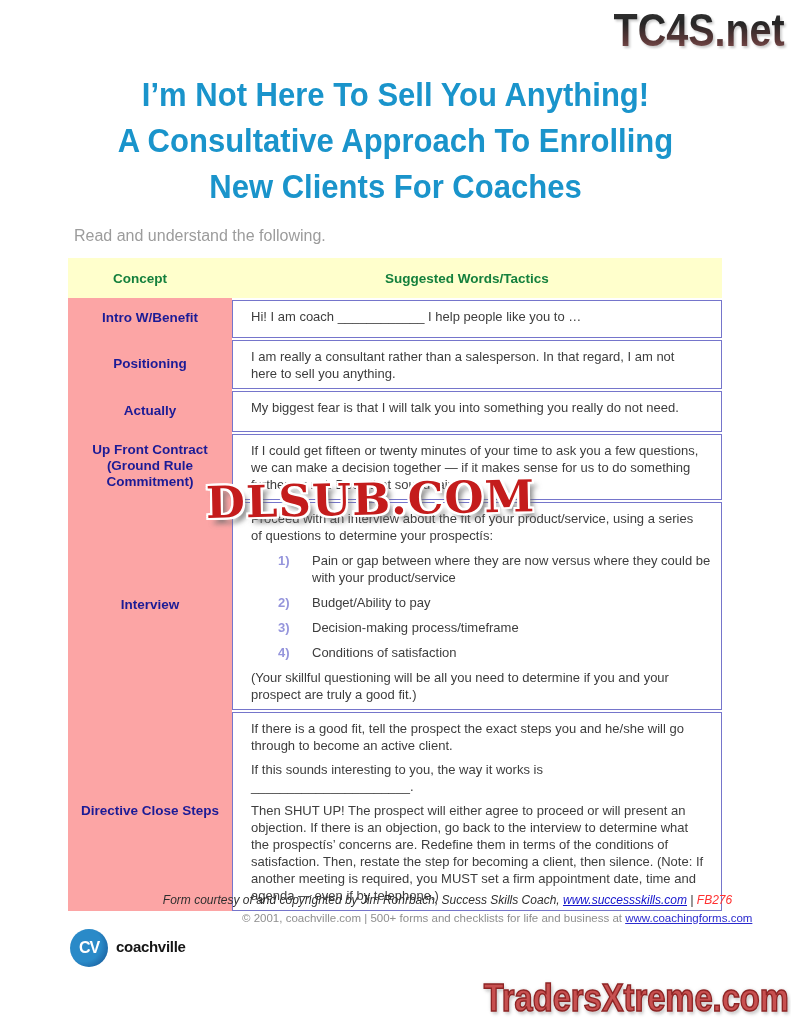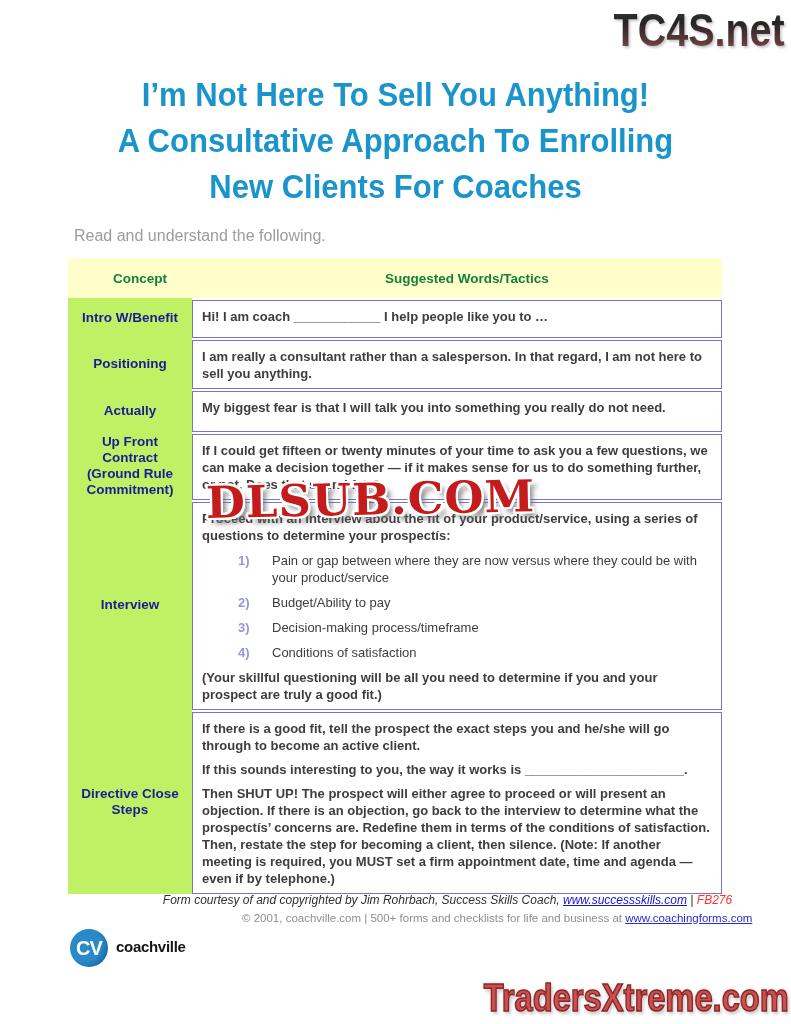--- a/index.html
+++ b/index.html
@@ -30,30 +30,30 @@
     position:absolute;top:258px;left:68px;width:654px;
     font-size:13px;color:#3D3D3D;
   }
   .thead{display:flex;background:#FFFFCC;height:40px;}
   .th{display:flex;align-items:center;justify-content:center;
       color:#15803d;font-weight:bold;font-size:13.5px;}
   .th-concept{width:144px;}
   .th-tactics{flex:1;}
   .row{display:flex;}
   .label{
-    width:124px;flex:none;background:#bef264;
+    width:164px;flex:none;background:#fca5a5;
     display:flex;align-items:center;justify-content:center;text-align:center;
     color:#1B1B96;font-weight:bold;font-size:13.5px;line-height:16px;
     padding:0 12px;box-sizing:border-box;
   }
   .cell{
     flex:1;background:#ffffff;border:1px solid #7575CB;margin-top:2px;
     padding:7px 8px 6px 9px;box-sizing:border-box;line-height:17px;
   }
-  .cell p{margin:0 0 7px;font-weight:bold;}
+  .cell p{margin:0 9px 7px;}
   .cell p:last-child{margin-bottom:0;}
   .num-list{margin:8px 0 4px;}
   .num-item{display:flex;margin:0 0 8px;padding-left:36px;}
   .num{color:#9595DC;font-weight:bold;width:34px;flex:none;}
   .row.r0 .cell{min-height:38px;}
   .row.r1 .cell{min-height:45px;}
   .row.r2 .cell{min-height:41px;}
   .row.r3 .cell{min-height:59px;}
   .row.r4 .cell{min-height:194px;}
   .row.r5 .cell{min-height:147px;}
@@ -71,21 +71,21 @@
   
   .credit{
     position:absolute;top:893px;left:120px;width:655px;text-align:center;
     font-style:italic;font-size:12px;color:#2E2E2E;
   }
   .credit a{color:#1414CC;text-decoration:underline;}
   .credit .code{color:#FF3030;font-style:italic;}
   .cv-badge{
     position:absolute;top:929px;left:70px;width:38px;height:38px;border-radius:50%;
     background:radial-gradient(circle at 35% 40%, #2A8AC8 52%, #1F6DAC 74%, #123E66 100%);
-    color:#ffffff;font-weight:bold;font-size:20px;letter-spacing:-1px;
+    color:#ffffff;font-weight:bold;font-size:16px;letter-spacing:-1px;
     display:flex;align-items:center;justify-content:center;
   }
   .brand-name{
     position:absolute;top:938px;left:116px;
     font-size:15px;font-weight:bold;color:#151515;letter-spacing:-0.3px;
   }
   .copyright{
     position:absolute;top:912px;left:242px;font-size:11.5px;color:#8E8E8E;
   }
   .copyright a{color:#2B2BCE;text-decoration:underline;}

